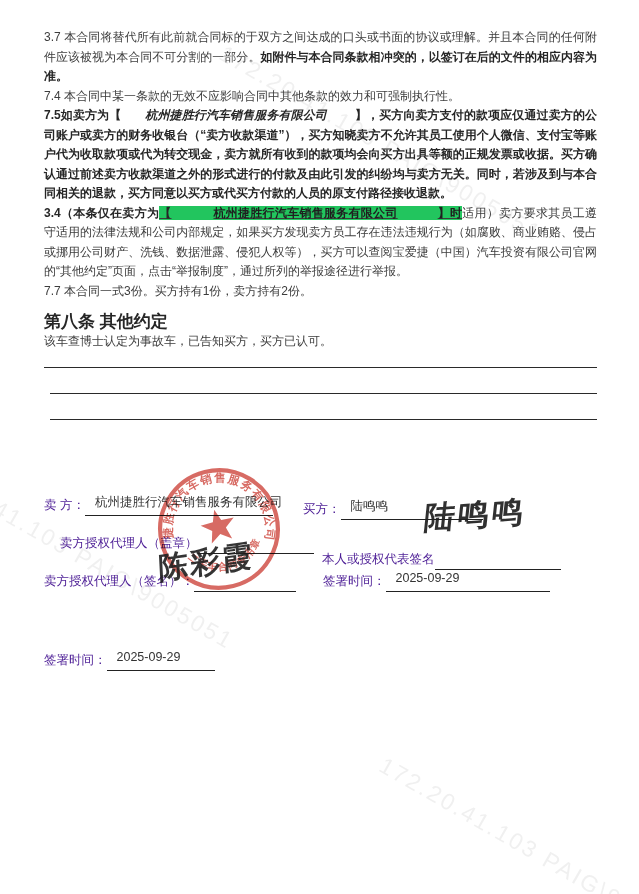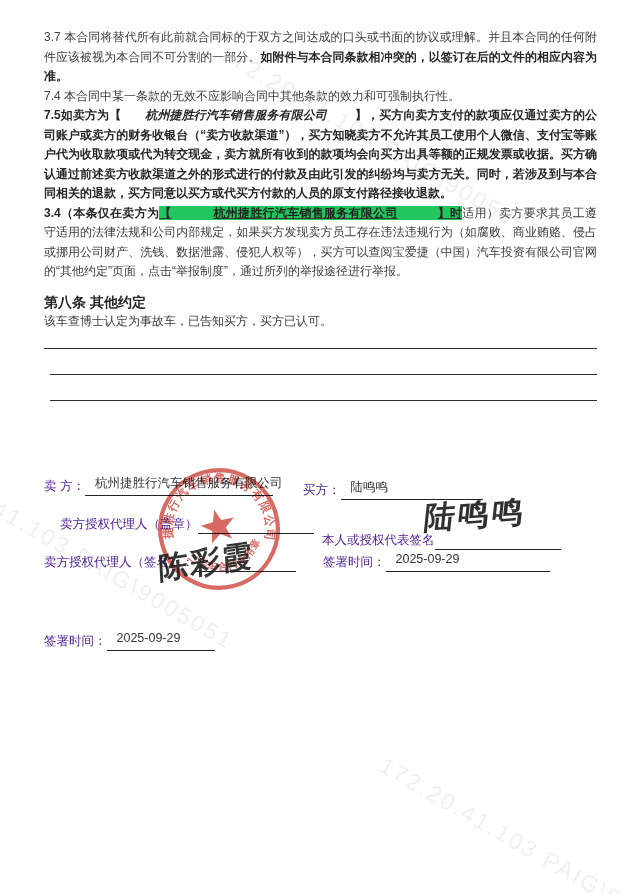--- a/index.html
+++ b/index.html
@@ -37,21 +37,21 @@
   .clause { margin:0; }
   .b  { font-weight:bold; color:#262626; }
   .bi { font-weight:bold; font-style:italic; color:#262626; }
   .gap75-company { margin:0 28px 0 24px; }
   .hl { background:#22c55e;text-decoration:underline; }
   .hl .hl-company { font-weight:bold; color:#1f1f1f; margin:0 40px 0 42px; }
   .hl .hl-close   { font-weight:bold; color:#1f1f1f; }
 
   .art8-heading {
     margin:11px 0 0 0;
-    font-size:14px; font-weight:bold; color:#262626;
+    font-size:17px; font-weight:bold; color:#262626;
   }
   .fill-line {
     border-bottom:1px solid #2a2a2a;
     padding-bottom:16px;
     white-space:nowrap; overflow:hidden;
   }
   .blank-line {
     border-bottom:1px solid #2a2a2a;
     height:25px; margin-left:6px;
   }
@@ -127,20 +127,21 @@
   <div class="content">
 
     <p class="clause"><span>3.7  本合同将替代所有此前就合同标的于双方之间达成的口头或书面的协议或理解。并且本合同的任何附件应该被视为本合同不可分割的一部分。</span><span class="b">如附件与本合同条款相冲突的，以签订在后的文件的相应内容为准。</span></p>
 
     <p class="clause"><span>7.4  本合同中某一条款的无效不应影响合同中其他条款的效力和可强制执行性。</span></p>
 
     <p class="clause b"><span>7.5如卖方为【</span><span class="bi gap75-company">杭州捷胜行汽车销售服务有限公司</span><span>】，买方向卖方支付的款项应仅通过卖方的公司账户或卖方的财务收银台（“卖方收款渠道”），买方知晓卖方不允许其员工使用个人微信、支付宝等账户代为收取款项或代为转交现金，卖方就所有收到的款项均会向买方出具等额的正规发票或收据。买方确认通过前述卖方收款渠道之外的形式进行的付款及由此引发的纠纷均与卖方无关。同时，若涉及到与本合同相关的退款，买方同意以买方或代买方付款的人员的原支付路径接收退款。</span></p>
 
     <p class="clause"><span class="b">3.4（本条仅在卖方为</span><span class="hl"><span class="b">【</span><span class="hl-company">杭州捷胜行汽车销售服务有限公司</span><span class="hl-close">】时</span></span><span>适用）卖方要求其员工遵守适用的法律法规和公司内部规定，如果买方发现卖方员工存在违法违规行为（如腐败、商业贿赂、侵占或挪用公司财产、洗钱、数据泄露、侵犯人权等），买方可以查阅宝爱捷（中国）汽车投资有限公司官网的“其他约定”页面，点击“举报制度”，通过所列的举报途径进行举报。</span></p>
 
+    <p class="clause"><span>7.7  本合同一式3份。买方持有1份，卖方持有2份。</span></p>
 
     <p class="art8-heading">第八条 其他约定</p>
 
     <div class="fill-line"><span>该车查博士认定为事故车，已告知买方，买方已认可。</span></div>
     <div class="blank-line"></div>
     <div class="blank-line"></div>
 
     <div class="sig-area">
 
       <div class="srow" id="r1-left">

